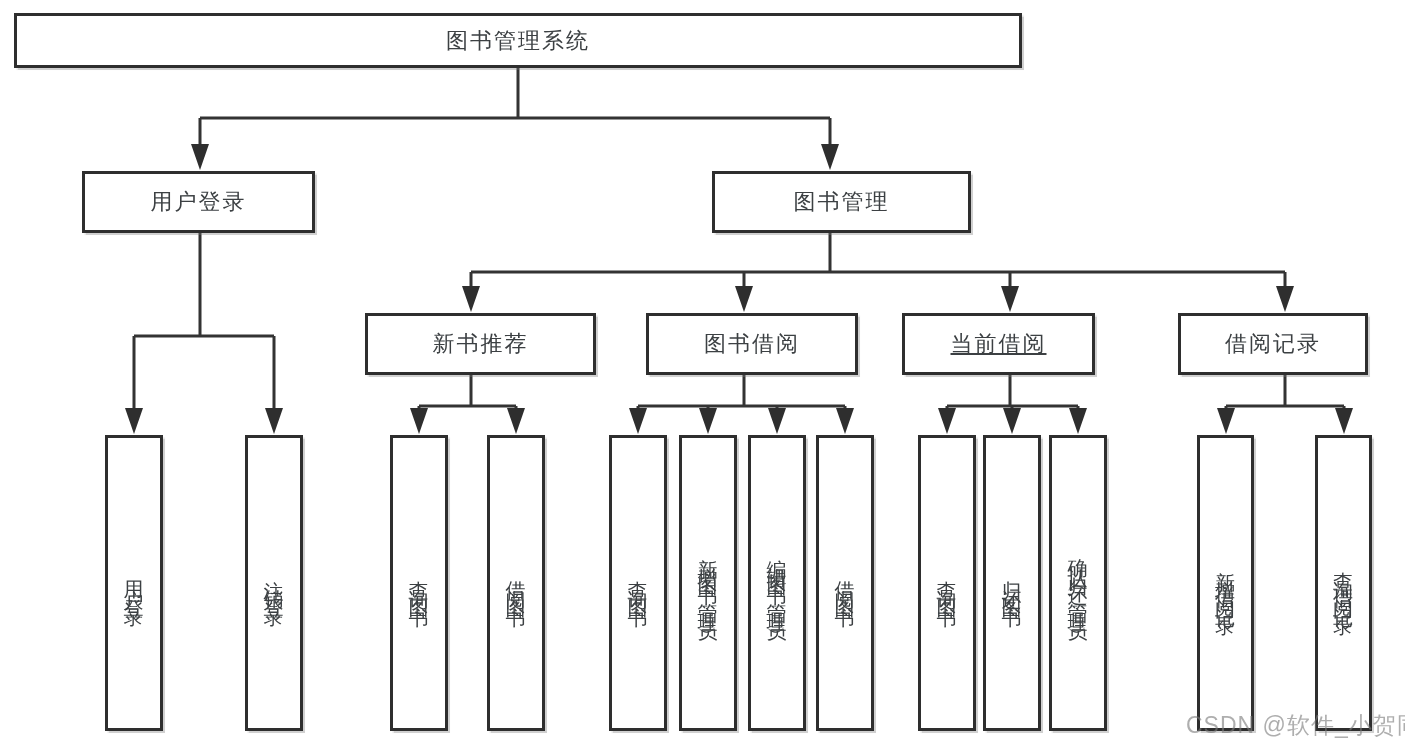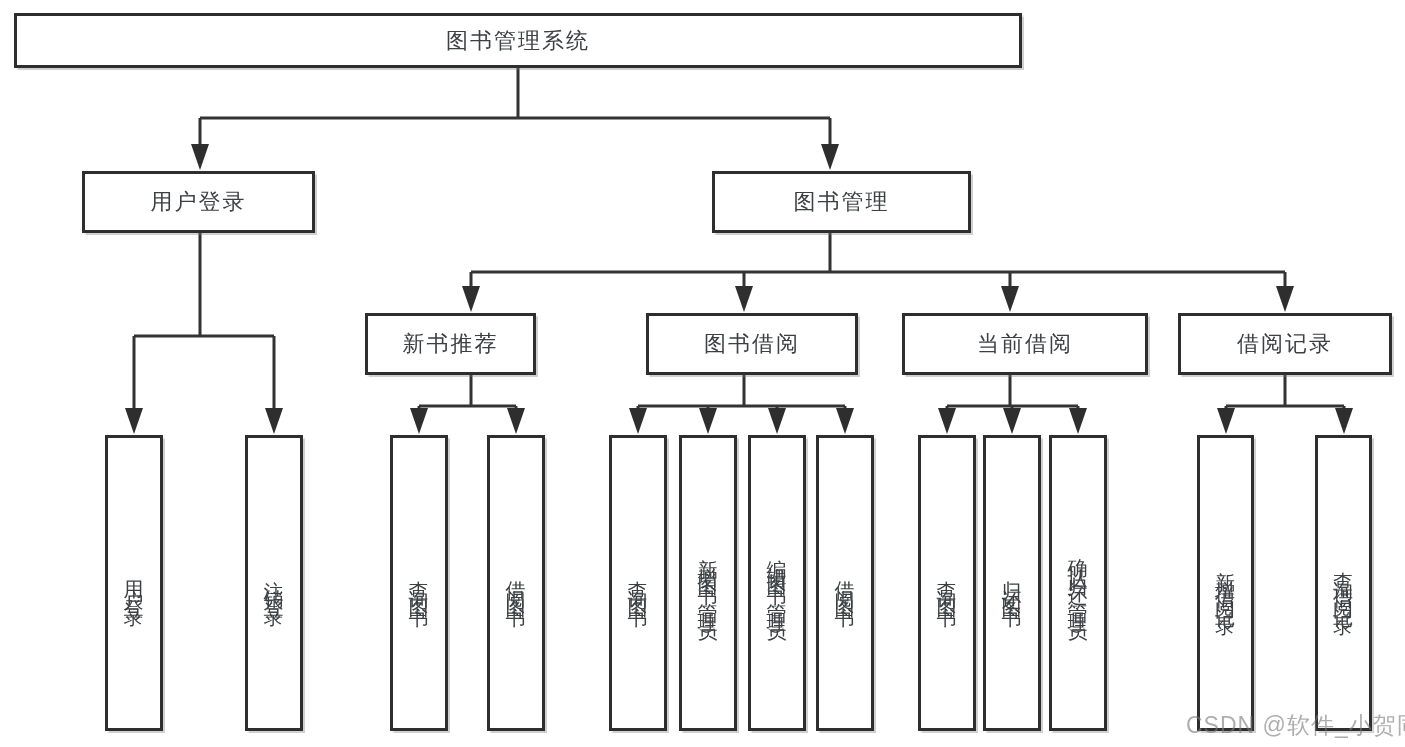--- a/index.html
+++ b/index.html
@@ -105,24 +105,24 @@
       <polygon points="1217,408 1235,408 1226,434"></polygon>
       <polygon points="1335,408 1353,408 1344,434"></polygon>
     </g>
   </svg>
 
   <div class="node" style="left:14px; top:13px; width:1008px; height:55px;">图书管理系统</div>
 
   <div class="node" style="left:82px; top:171px; width:233px; height:62px;">用户登录</div>
   <div class="node" style="left:712px; top:171px; width:259px; height:62px;">图书管理</div>
 
-  <div class="node" style="left:365px; top:313px; width:171px; height:62px;">新书推荐</div>
+  <div class="node" style="left:365px; top:313px; width:231px; height:62px;">新书推荐</div>
   <div class="node" style="left:646px; top:313px; width:212px; height:62px;">图书借阅</div>
-  <div class="node" style="left:902px; top:313px; width:246px; height:62px;">当前借阅</div>
-  <div class="node" style="left:1178px; top:313px; width:214px; height:62px;">借阅记录</div>
+  <div class="node" style="left:902px; top:313px; width:193px; height:62px;text-decoration:underline;">当前借阅</div>
+  <div class="node" style="left:1178px; top:313px; width:190px; height:62px;">借阅记录</div>
 
   <div class="node leaf" style="left:105px; top:435px; width:58px; height:296px;">
     <span class="vtext">用户登录</span>
   </div>
   <div class="node leaf" style="left:245px; top:435px; width:58px; height:296px;">
     <span class="vtext">注销登录</span>
   </div>
 
   <div class="node leaf" style="left:390px; top:435px; width:58px; height:296px;">
     <span class="vtext">查询图书</span>

